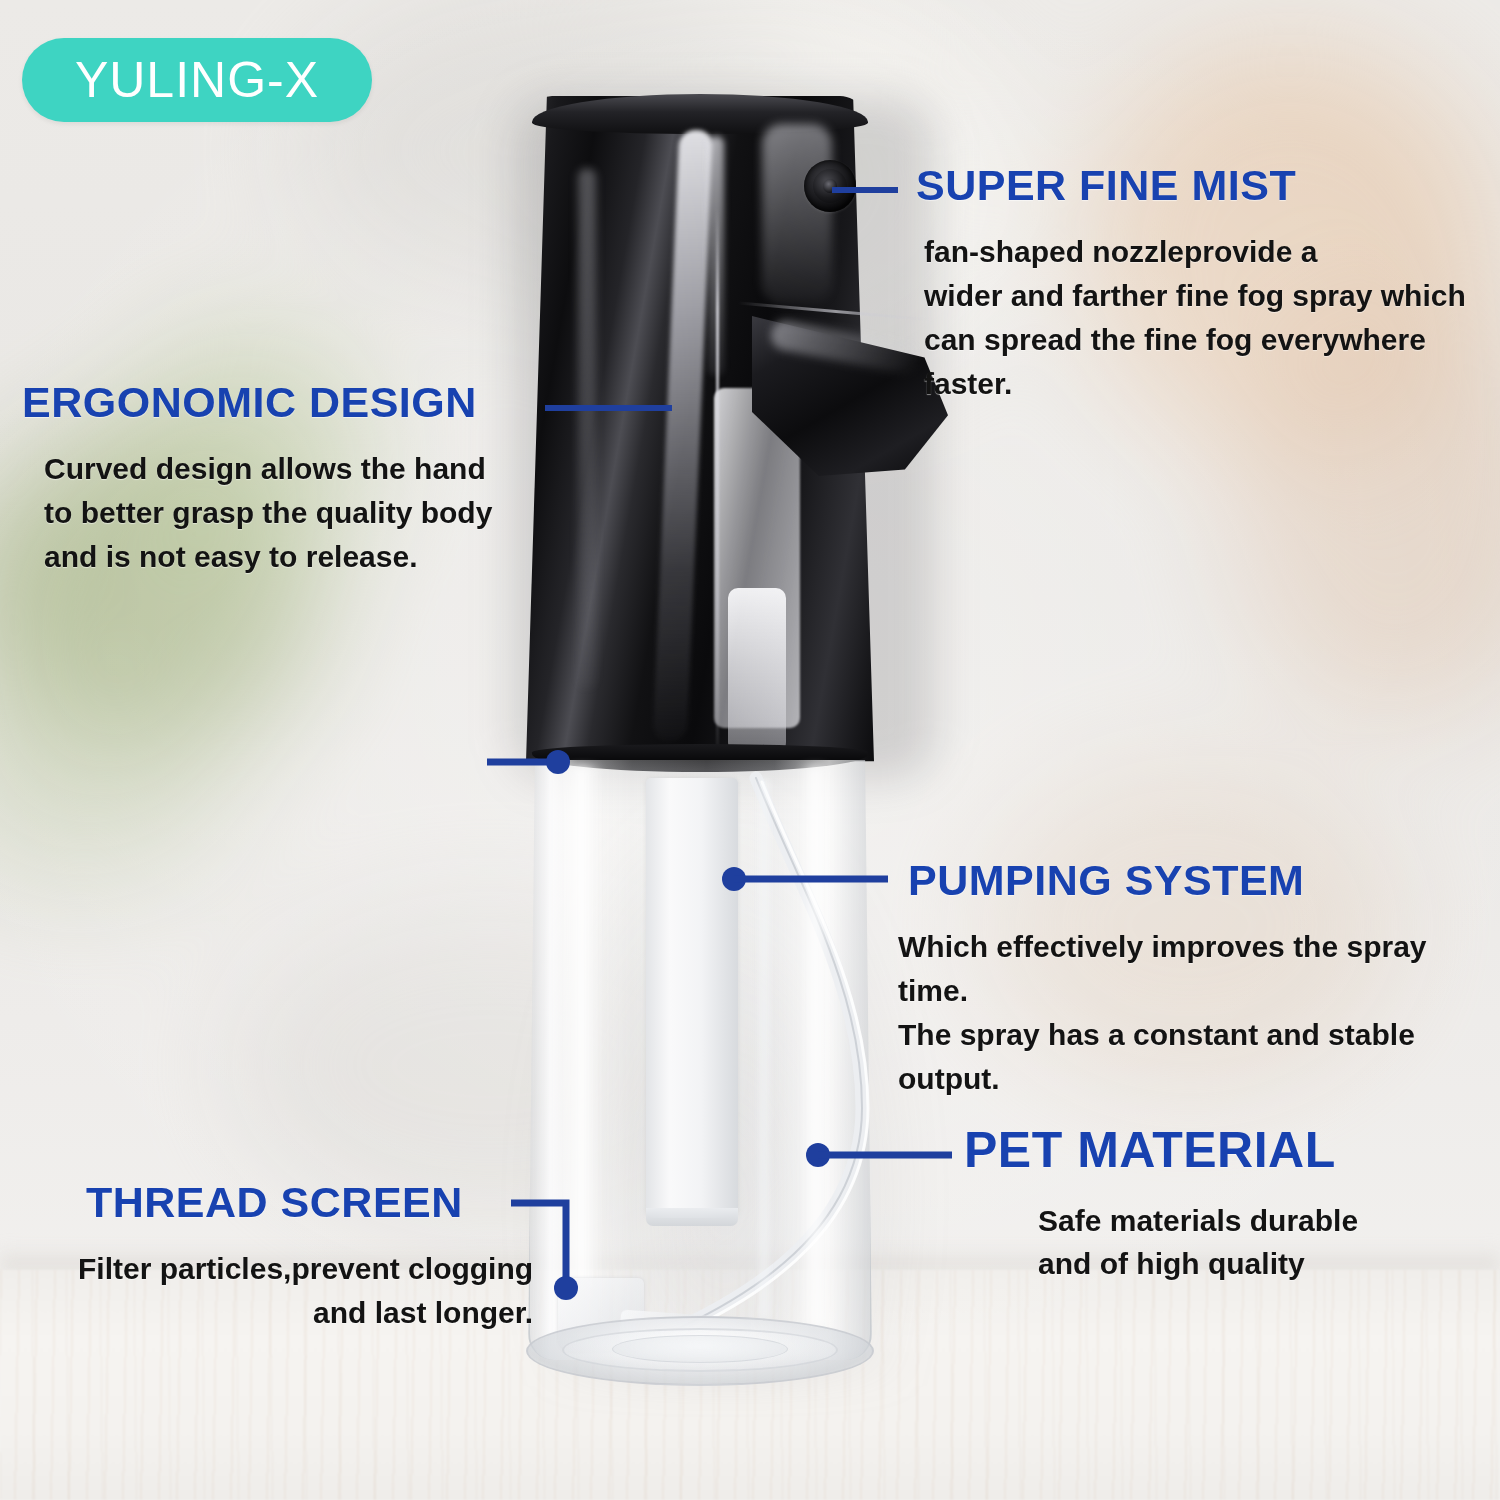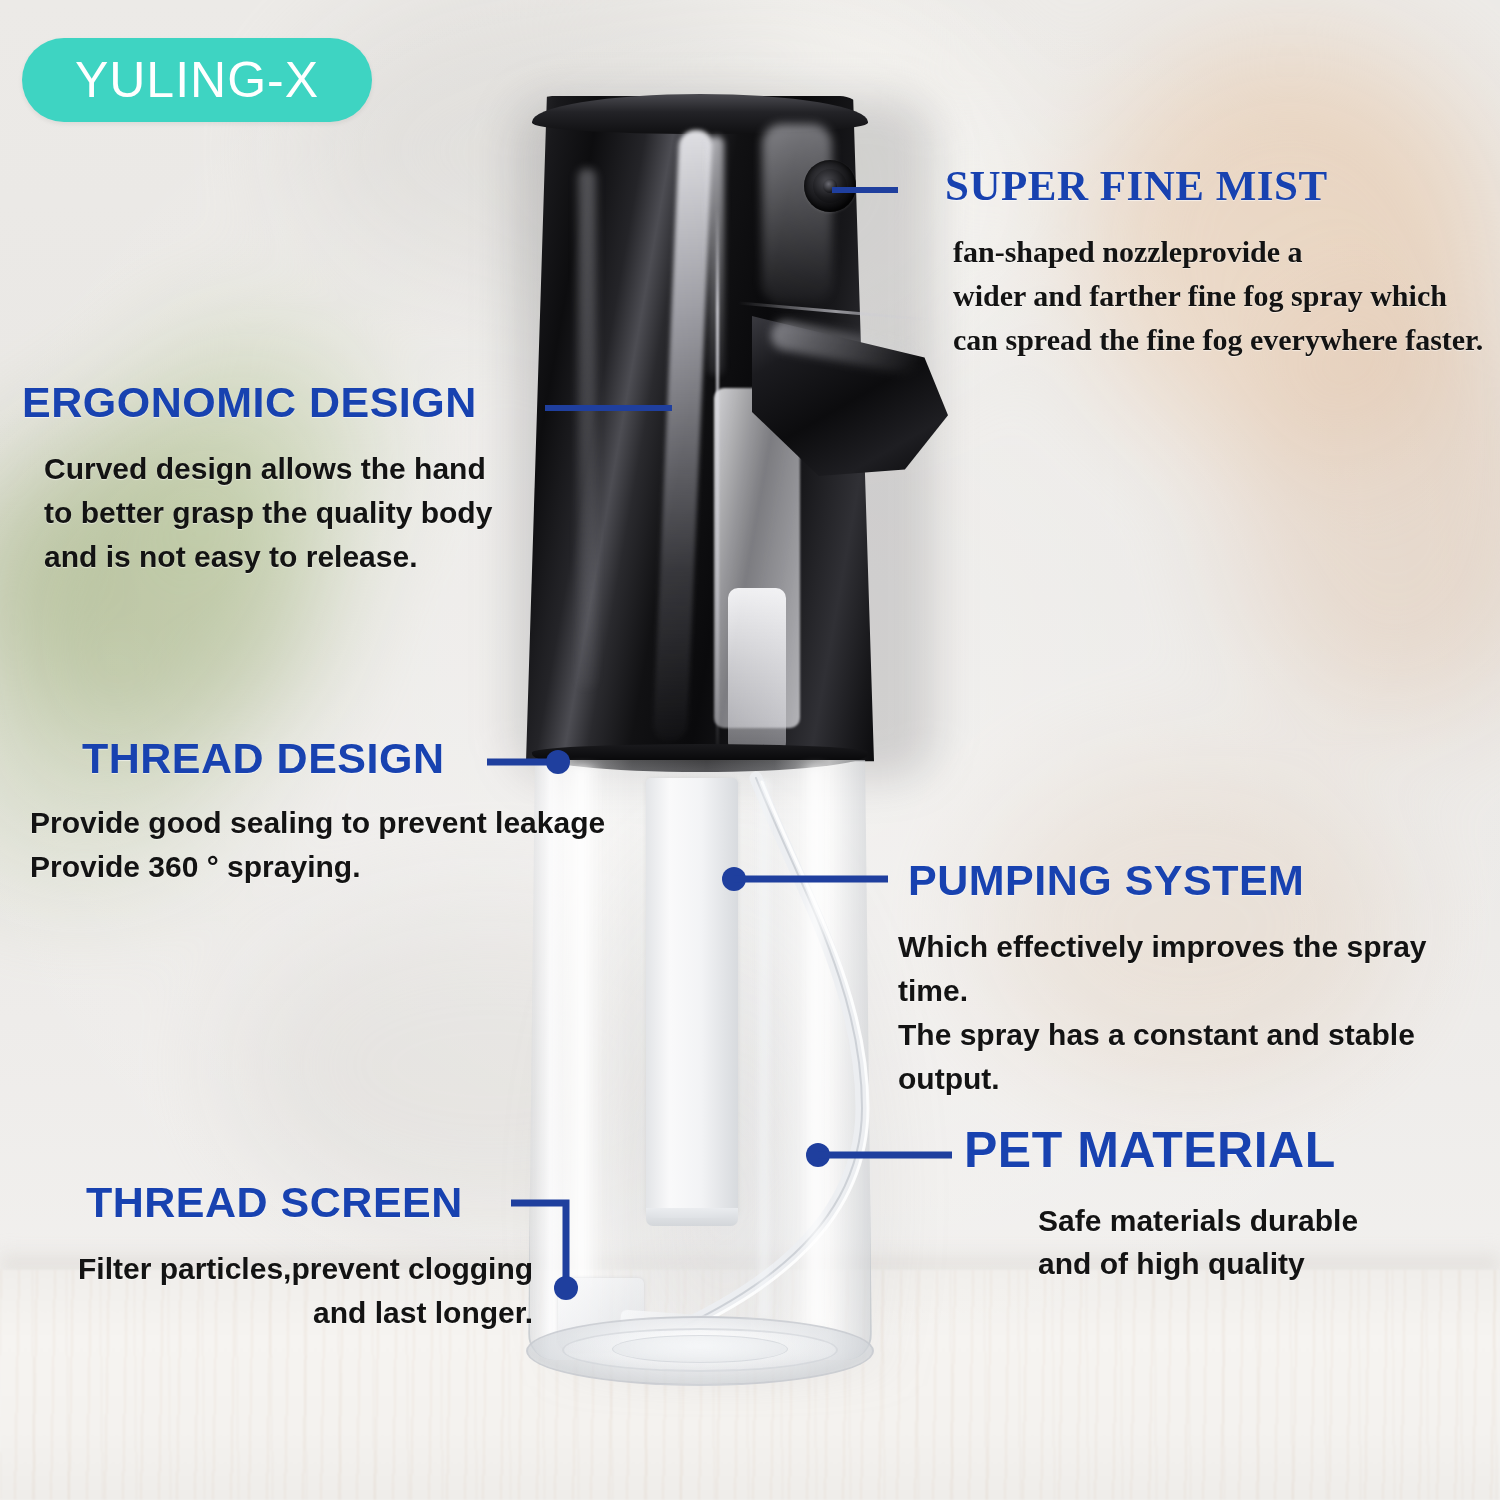--- a/index.html
+++ b/index.html
@@ -398,39 +398,34 @@
     <g>
       <polyline points="511,1203 566,1203 566,1283" fill="none" stroke="#1f3f9e" stroke-width="7" stroke-linejoin="miter"></polyline>
       <circle cx="566" cy="1288" r="12" fill="#1f3f9e"></circle>
     </g>
   </svg>
 
   <div id="brand-badge">
     <span class="brand-text">YULING-X</span>
   </div>
 
-  <div class="callout" style="left:945px; top:163px;font-family:Liberation Serif, serif;">
+  <div class="callout" style="left:916px; top:163px;">
     <div class="callout-title">SUPER FINE MIST</div>
     <div class="callout-body" style="margin-top:22px; margin-left:8px;">fan-shaped nozzleprovide a
 wider and farther fine fog spray which
 can spread the fine fog everywhere faster.</div>
   </div>
 
   <div class="callout" style="left:22px; top:380px;">
     <div class="callout-title">ERGONOMIC DESIGN</div>
     <div class="callout-body" style="margin-top:22px; margin-left:22px;">Curved design allows the hand
 to better grasp the quality body
 and is not easy to release.</div>
   </div>
 
-  <div class="callout" style="left:82px; top:736px;">
-    <div class="callout-title">THREAD DESIGN</div>
-    <div class="callout-body" style="margin-top:20px; margin-left:-52px;">Provide good sealing to prevent leakage
-Provide 360 ° spraying.</div>
-  </div>
 
   <div class="callout" style="left:908px; top:858px;">
     <div class="callout-title">PUMPING SYSTEM</div>
     <div class="callout-body" style="margin-top:22px; margin-left:-10px;">Which effectively improves the spray time.
 The spray has a constant and stable output.</div>
   </div>
 
   <div class="callout" style="left:964px; top:1124px;">
     <div class="callout-title" style="font-size:50px;">PET MATERIAL</div>
     <div class="callout-body" style="margin-top:22px; margin-left:74px;">Safe materials durable

